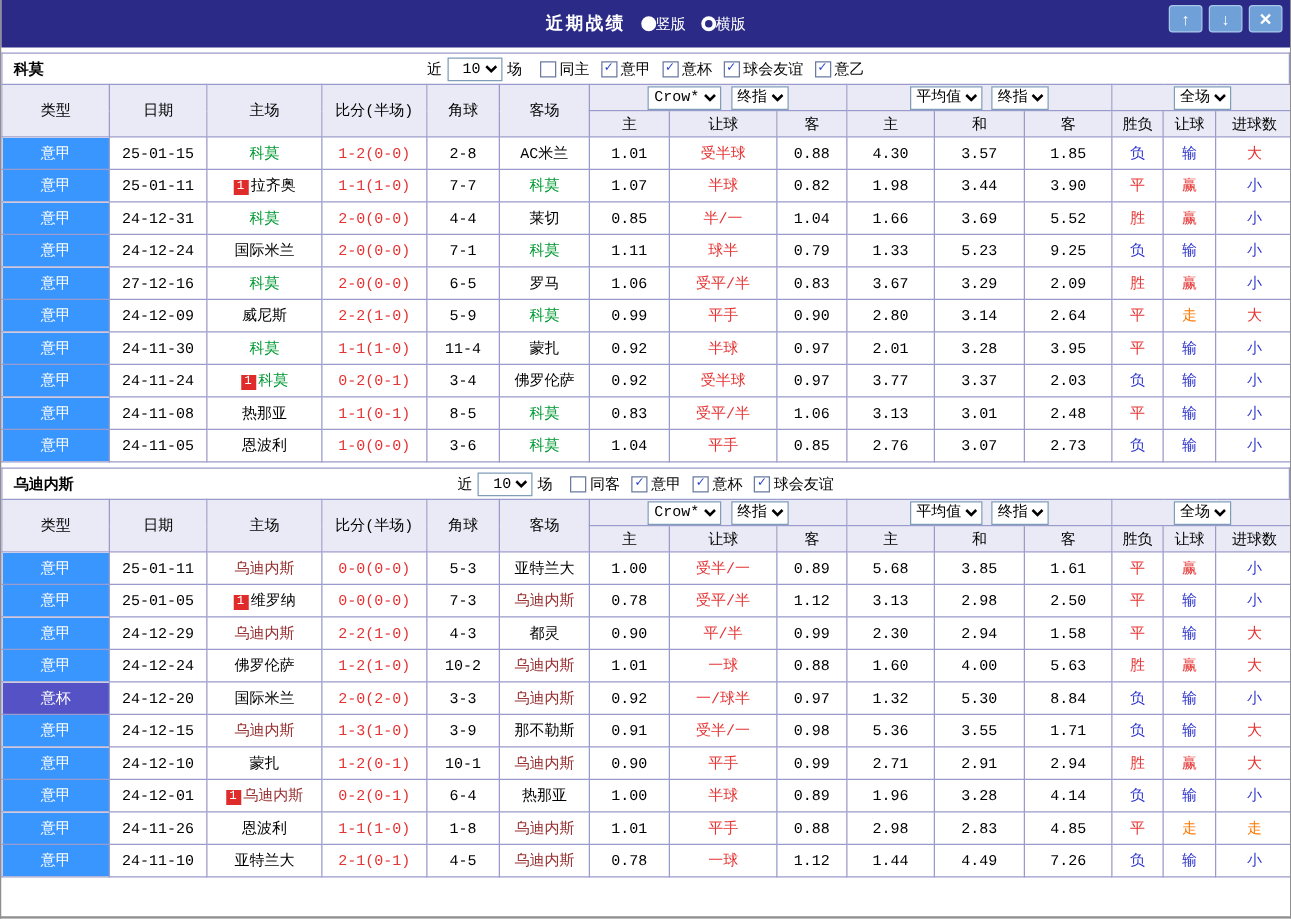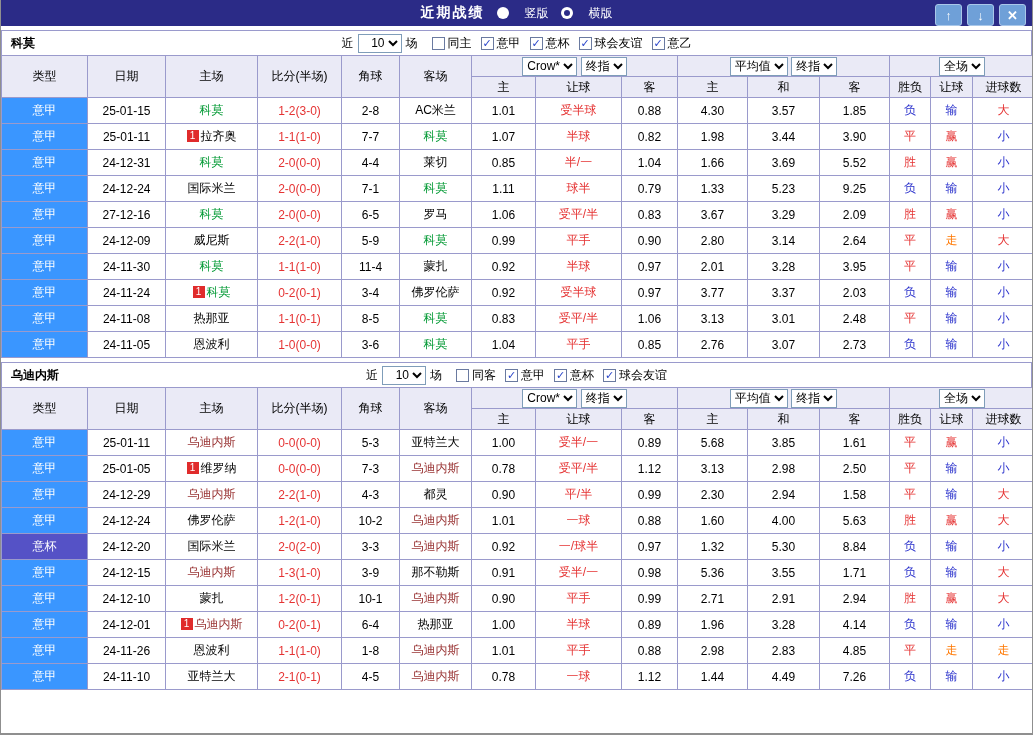--- a/index.html
+++ b/index.html
@@ -2,34 +2,34 @@
 <html style="--titlebar: #2B2B87; --border: #9A9ACC; --header-bg: #EAEAF6; --league-blue: #3A96FF; --league-purple: #5552C6; --red: #E53333; --blue: #2B32CC; --orange: #FF7700; --green: #009933; --maroon: #993333; --button-bg: #6FA0D8;"><head>
 <meta charset="utf-8">
 <style>
   * { box-sizing: border-box; margin: 0; padding: 0; }
   html,body { width: 1033px; height: 735px; overflow: hidden; background: #fff;
     font-family: "Liberation Sans", "DejaVu Sans", sans-serif; font-size: 12px; color: #000; }
   .window { width: 1033px; height: 735px; overflow: hidden;
     border-left: 1px solid #8f8f8f; border-right: 1px solid #8f8f8f; border-bottom: 2px solid #8f8f8f; }
 
   
-  .titlebar { height: 26px; background: var(--titlebar); position: relative;
+  .titlebar { height: 38px; background: var(--titlebar); position: relative;
     display: flex; align-items: center; justify-content: center; color: #fff; }
   .titlebar-center { display: flex; align-items: center; gap: 12px; }
   .title { font-size: 14px; font-weight: bold; letter-spacing: 2px; }
-  .radio-label { display: inline-flex; align-items: center; gap: 16px; cursor: pointer; }
+  .radio-label { display: inline-flex; align-items: center; gap: 0; cursor: pointer; }
   .radio { width: 12px; height: 12px; border-radius: 50%; background: #fff; display: inline-block; position: relative; }
   .radio.checked::after { content: ""; position: absolute; left: 3px; top: 3px; width: 6px; height: 6px;
     border-radius: 50%; background: var(--titlebar); }
   .titlebar-buttons { position: absolute; right: 6px; top: 4px; display: flex; gap: 5px; }
   .tb-btn { width: 27px; height: 22px; background: var(--button-bg); border: 1px solid #a9c7e9;
     border-radius: 3px; color: #fff; font-size: 13px; font-weight: bold; line-height: 1; cursor: pointer; }
 
   
-  .section { margin-top: 4px; }
+  .section { margin-top: 4px; font-family: Liberation Mono, monospace; }
   .filter-row { position: relative; height: 25px; border: 1px solid var(--border); border-bottom: none;
     display: flex; align-items: center; }
   .team-name { position: absolute; left: 9px; font-weight: bold; cursor: pointer; }
   .filter-controls { margin: 0 auto; display: flex; align-items: center; gap: 4px; }
   .cb-list { display: inline-flex; align-items: center; gap: 9px; margin-left: 10px; }
   .cb-label { display: inline-flex; align-items: center; gap: 3px; cursor: pointer; }
   .cb { width: 13px; height: 13px; border: 1px solid #6a7aa0; background: #fff; display: inline-flex;
     align-items: center; justify-content: center; font-size: 11px; font-weight: bold; color: #2743c9; line-height: 1; }
 
   table { width: 1033px; table-layout: fixed; border-collapse: collapse; }
@@ -154,21 +154,21 @@
           <th>胜负</th>
           <th>让球</th>
           <th>进球数</th>
         </tr>
       </thead>
       <tbody>
             <tr>
               <td class="league lg-blue">意甲</td>
               <td>25-01-15</td>
               <td><span class="c-green">科莫</span></td>
-              <td class="c-red">1-2(3-0)</td>
+              <td class="c-red">1-2(0-0)</td>
               <td>2-8</td>
               <td><span>AC米兰</span></td>
               <td>1.01</td>
               <td class="c-red">受半球</td>
               <td>0.88</td>
               <td>4.30</td>
               <td>3.57</td>
               <td>1.85</td>
               <td class="c-blue">负</td>
               <td class="c-blue">输</td>

